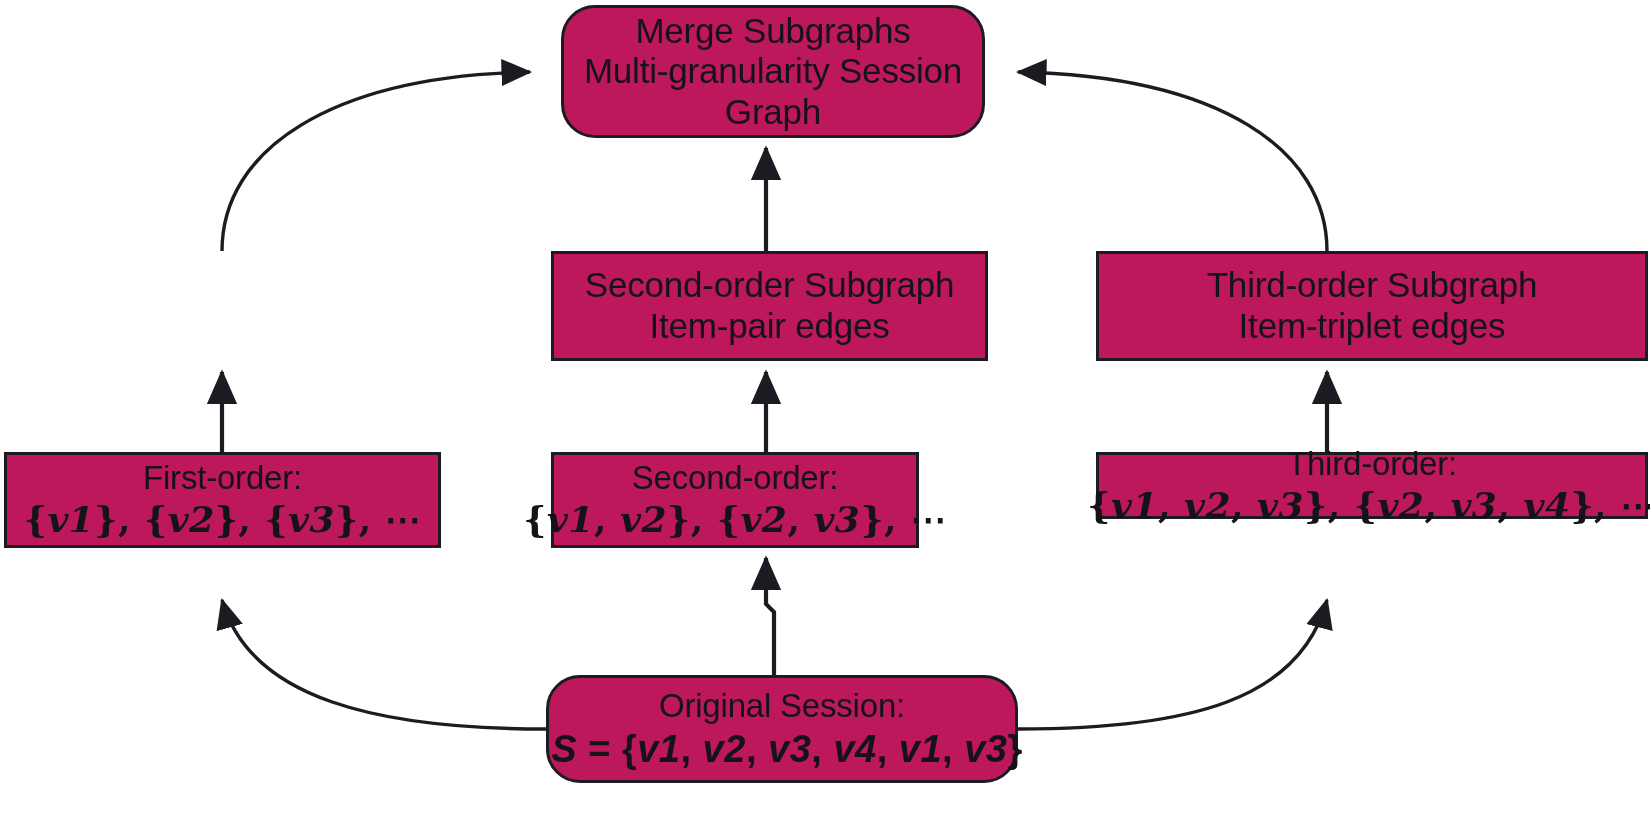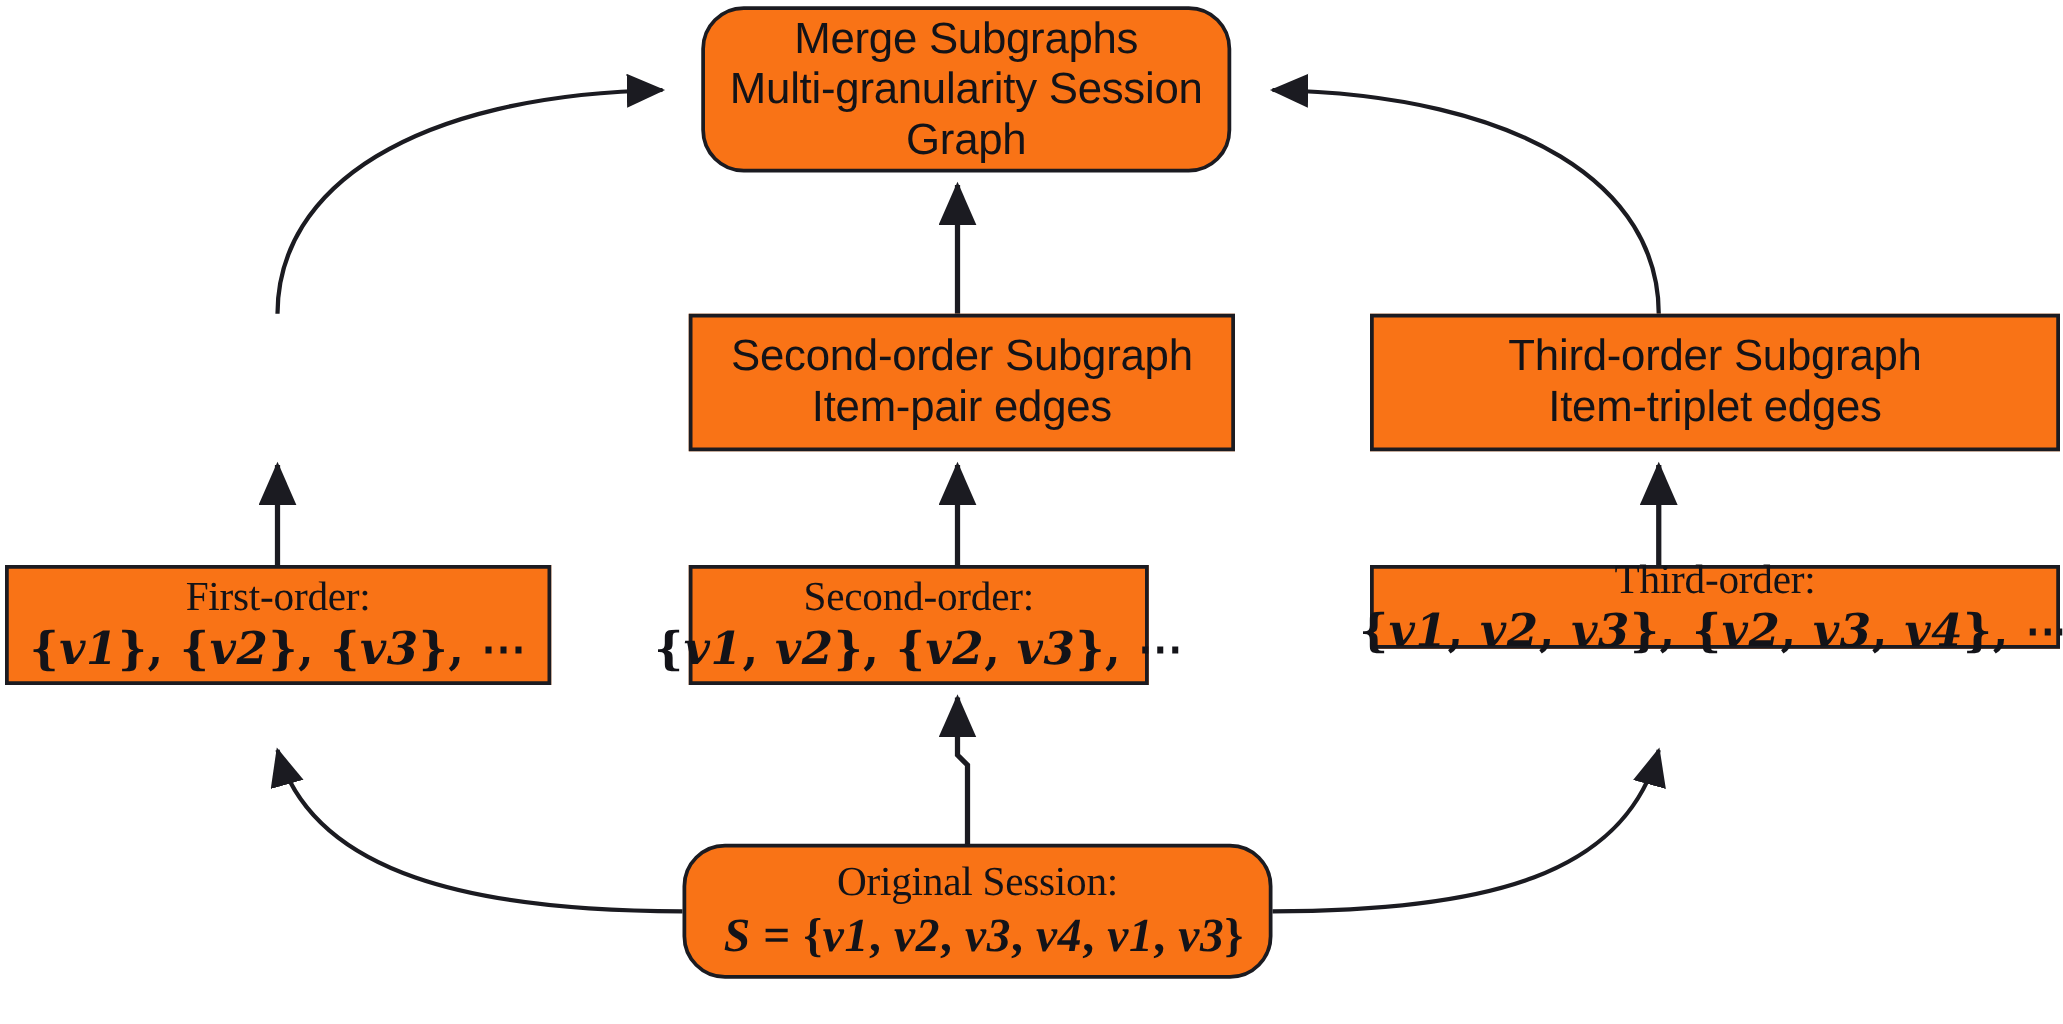--- a/index.html
+++ b/index.html
@@ -18,21 +18,21 @@
   .edges {
     position: absolute;
     left: 0; top: 0;
     width: 1650px;
     height: 819px;
     pointer-events: none;
   }
   .node {
     position: absolute;
     box-sizing: border-box;
-    background: #f97316;
+    background: #be185d;
     border: 3px solid #1b1b21;
     display: flex;
     flex-direction: column;
     align-items: center;
     justify-content: center;
     text-align: center;
     color: #131318;
   }
   .node.rounded {
     border-radius: 34px;
@@ -41,35 +41,35 @@
     display: block;
     white-space: nowrap;
     line-height: 1.16;
   }
   .t-plain {
     font-family: "Liberation Sans", sans-serif;
     font-size: 35px;
     letter-spacing: -0.2px;
   }
   .t-plain-sm {
-    font-family: Liberation Serif, serif;
+    font-family: Liberation Sans, sans-serif;
     font-size: 33px;
     letter-spacing: -0.2px;
   }
   .t-math {
     font-family: "DejaVu Serif", serif;
     font-size: 36px;
     font-weight: 700;
     letter-spacing: 0.5px;
   }
   .t-math .v {
     font-style: italic;
   }
   .t-math-lg {
-    font-family: Liberation Serif, serif;
+    font-family: Liberation Sans, sans-serif;
     font-size: 38px;
     font-weight: 700;
     letter-spacing: 0.5px;
     margin-left: 10px;
   }
   .t-math-lg .v { font-style: italic; }
 
   
   #merge-node      { left: 561px;  top: 5px;   width: 424px; height: 133px; }
   #sub-first       { left: 4px;    top: 251px; width: 437px; height: 110px; }

